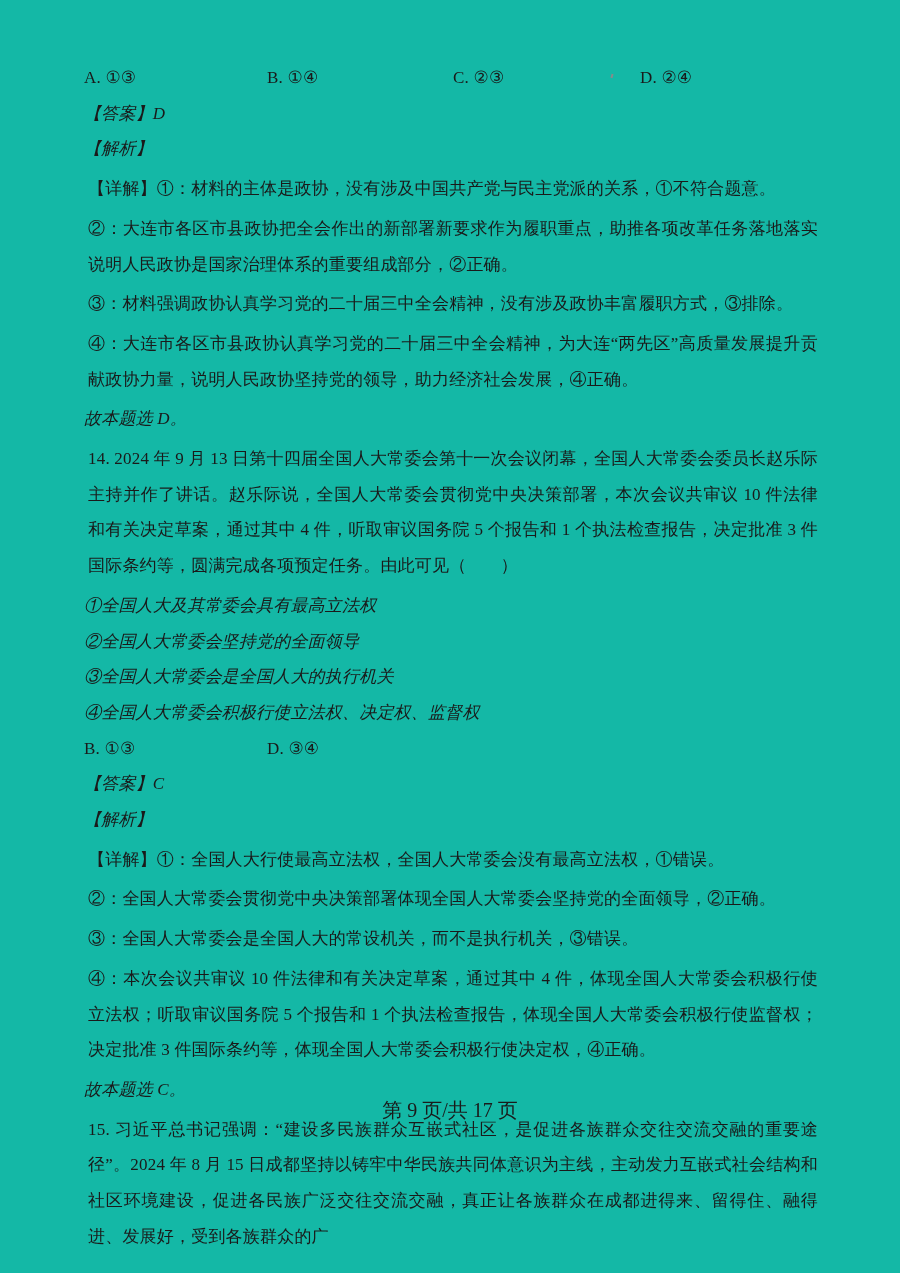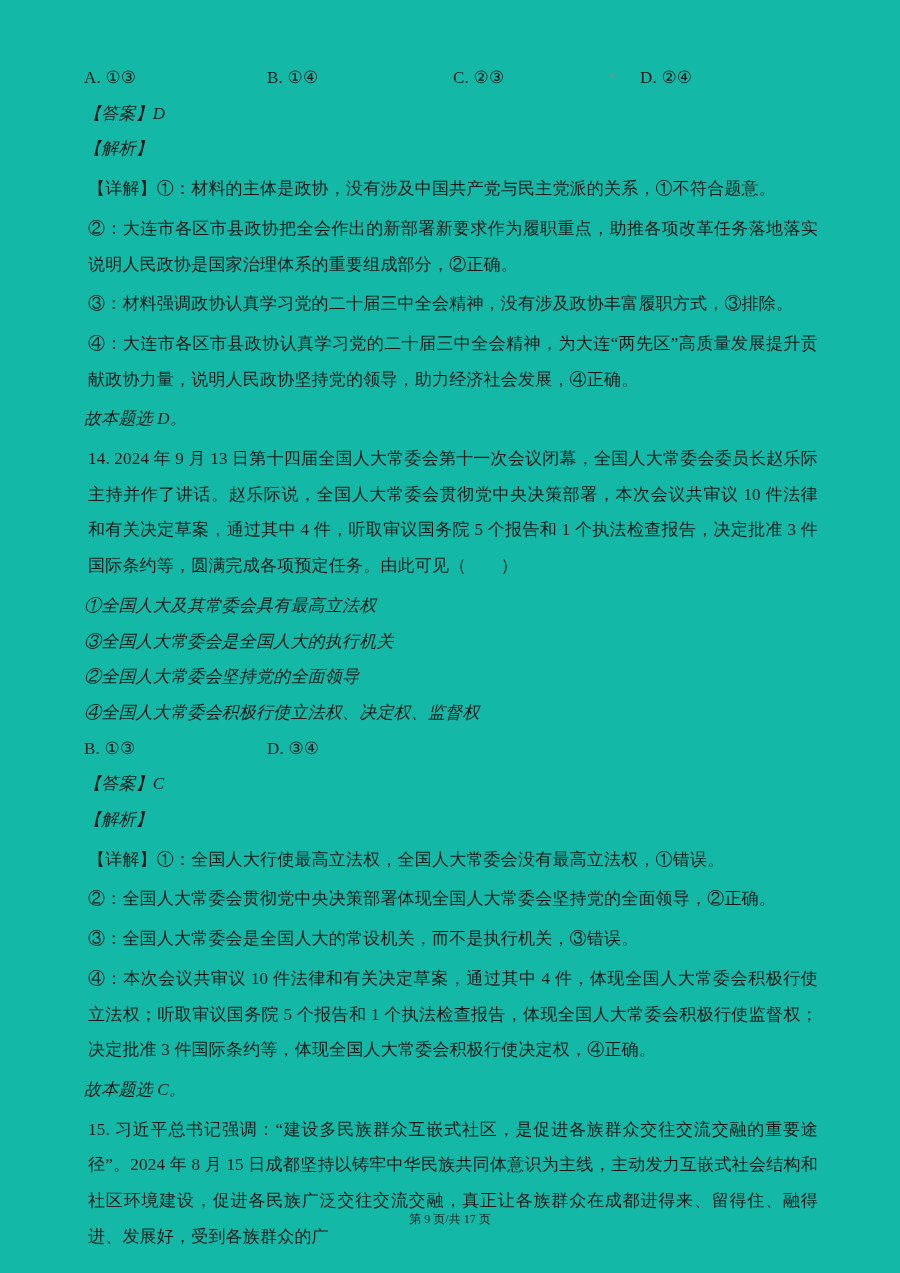--- a/index.html
+++ b/index.html
@@ -37,25 +37,25 @@
   .options-row {
     display: grid;
     grid-template-columns: 183px 186px 187px auto;
     margin: 0;
   }
   .options-row span {
     white-space: nowrap;
   }
   .footer {
     position: absolute;
-    top: 1204px;
+    top: 1095px;
     left: 0;
     width: 100%;
     text-align: center;
-    font-size: 12px;
+    font-size: 20px;
     line-height: 30px;
     color: #1a1a1a;
   }
   .stray-mark {
     position: absolute;
     left: 611px;
     top: 74px;
     width: 2px;
     height: 4px;
     background: #8a8a8a;
@@ -81,22 +81,22 @@
     <p class="line">【解析】</p>
     <p class="para">【详解】①：材料的主体是政协，没有涉及中国共产党与民主党派的关系，①不符合题意。</p>
     <p class="para">②：大连市各区市县政协把全会作出的新部署新要求作为履职重点，助推各项改革任务落地落实说明人民政协是国家治理体系的重要组成部分，②正确。</p>
     <p class="para">③：材料强调政协认真学习党的二十届三中全会精神，没有涉及政协丰富履职方式，③排除。</p>
     <p class="para">④：大连市各区市县政协认真学习党的二十届三中全会精神，为大连“两先区”高质量发展提升贡献政协力量，说明人民政协坚持党的领导，助力经济社会发展，④正确。</p>
     <p class="line">故本题选 D。</p>
 
     <p class="para">14. 2024 年 9 月 13 日第十四届全国人大常委会第十一次会议闭幕，全国人大常委会委员长赵乐际主持并作了讲话。赵乐际说，全国人大常委会贯彻党中央决策部署，本次会议共审议 10 件法律和有关决定草案，通过其中 4 件，听取审议国务院 5 个报告和 1 个执法检查报告，决定批准 3 件国际条约等，圆满完成各项预定任务。由此可见（　　）</p>
 
     <p class="line">①全国人大及其常委会具有最高立法权</p>
+    <p class="line">②全国人大常委会坚持党的全面领导</p>
     <p class="line">③全国人大常委会是全国人大的执行机关</p>
-    <p class="line">②全国人大常委会坚持党的全面领导</p>
     <p class="line">④全国人大常委会积极行使立法权、决定权、监督权</p>
 
     <p class="options-row">
       <span>B. ①③</span>
       <span>D. ③④</span>
     </p>
 
     <p class="line"><span>【答案】</span><span>C</span></p>
     <p class="line">【解析】</p>
     <p class="para">【详解】①：全国人大行使最高立法权，全国人大常委会没有最高立法权，①错误。</p>

